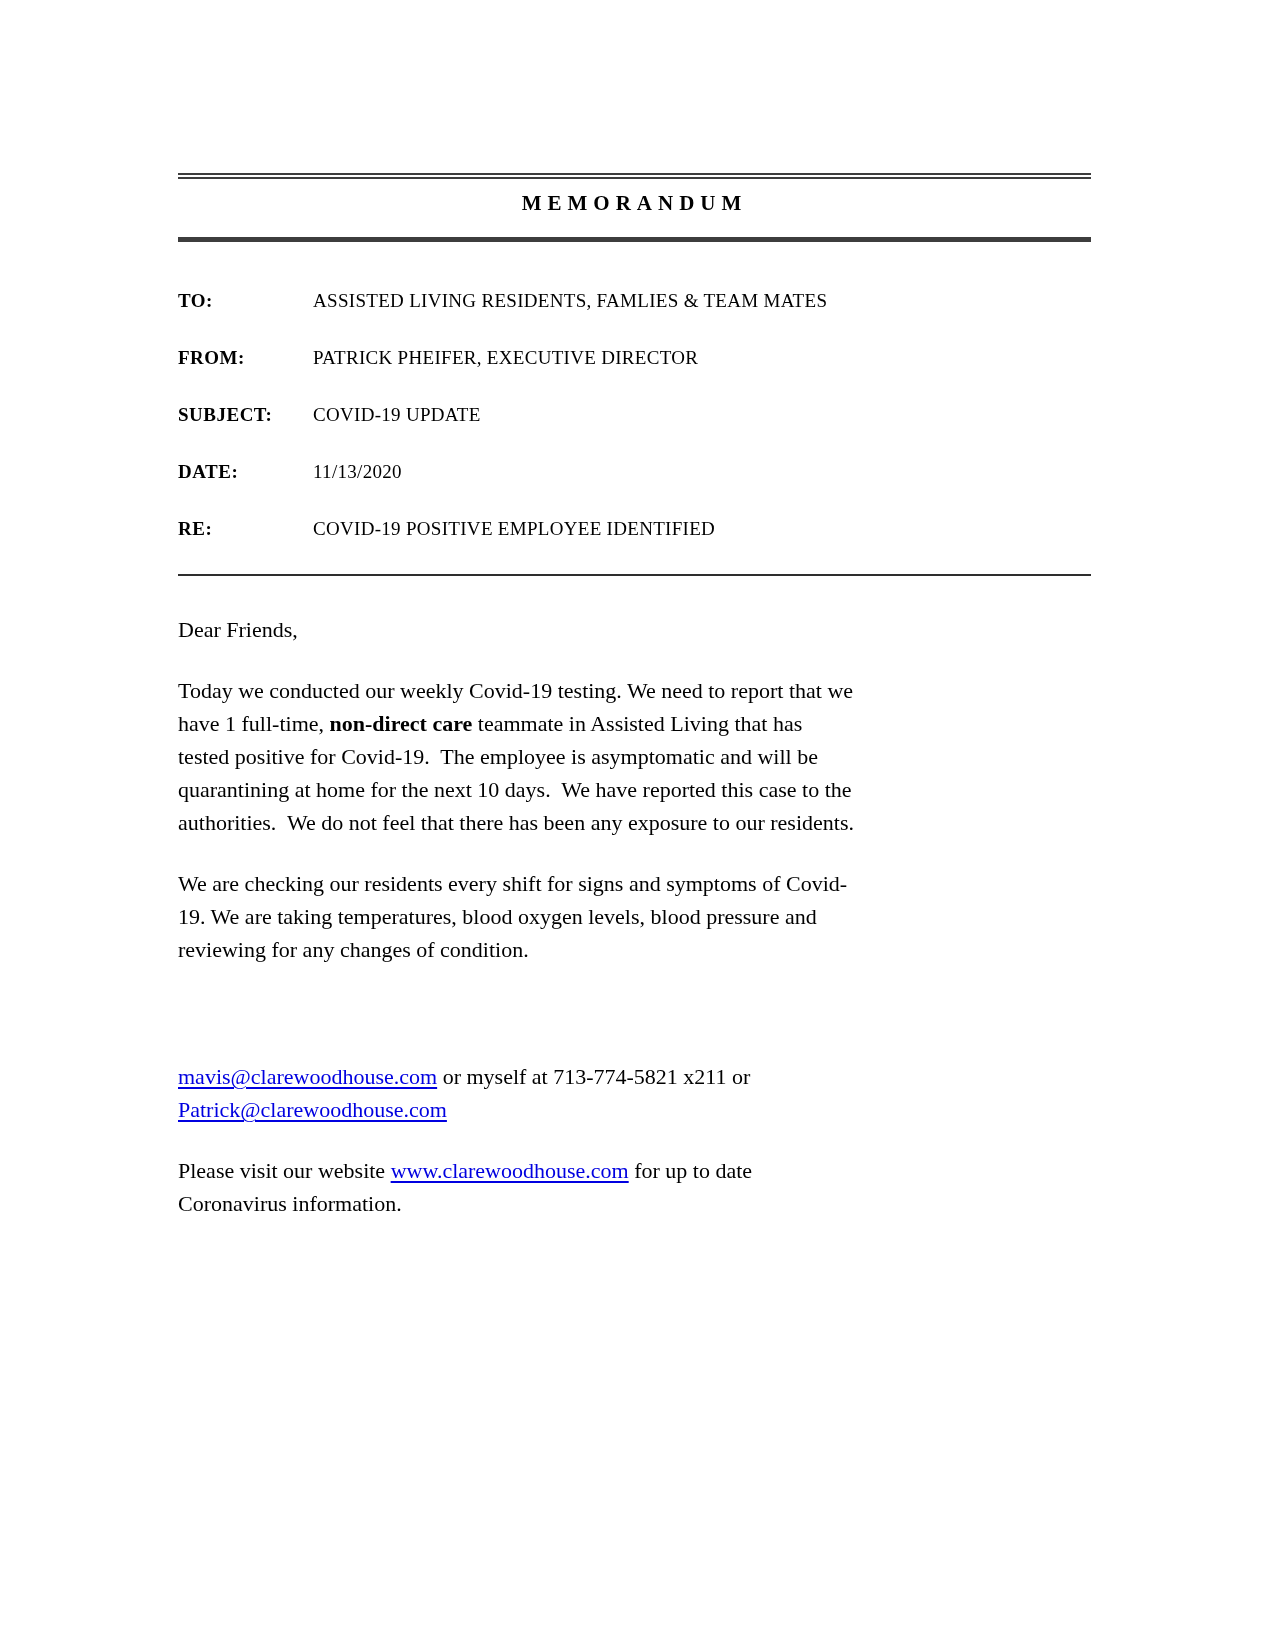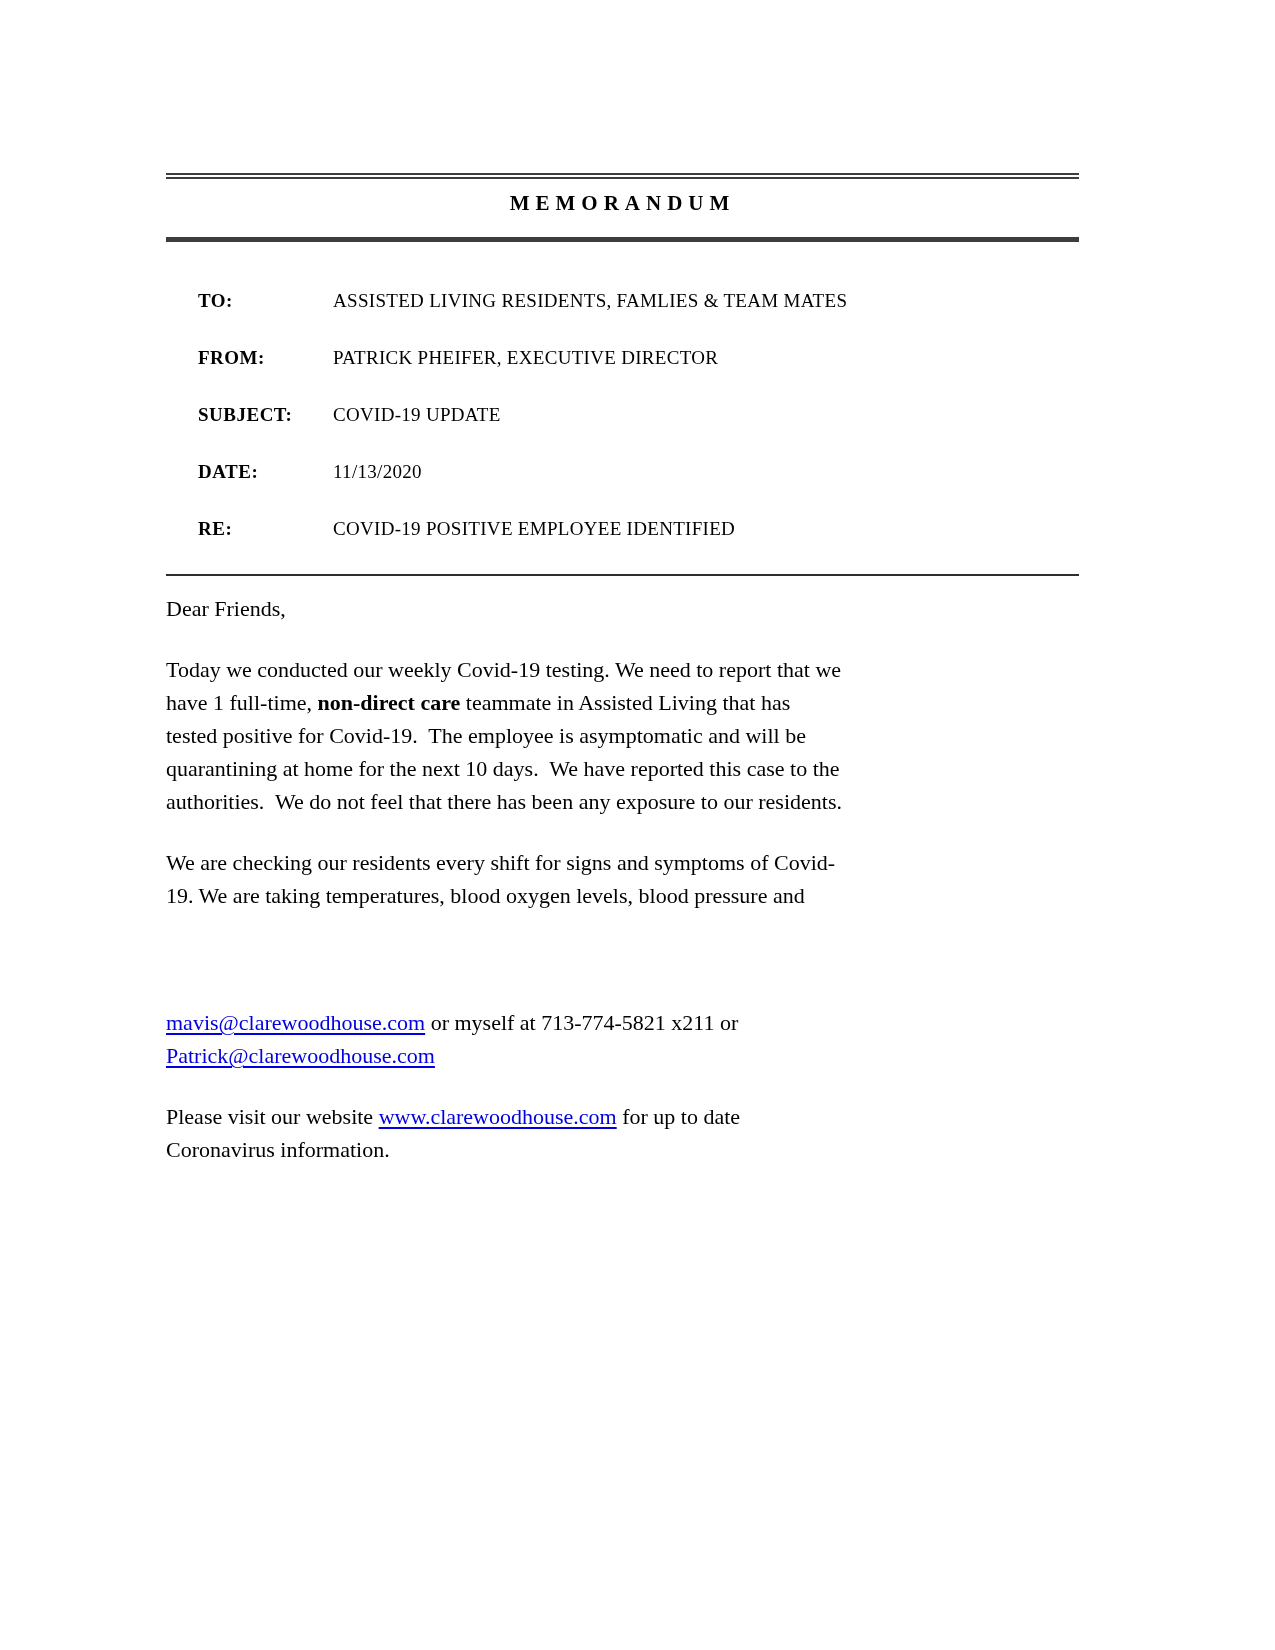--- a/index.html
+++ b/index.html
@@ -6,21 +6,21 @@
   body {
     width: 1275px;
     height: 1650px;
     background: #ffffff;
     font-family: "Liberation Serif", serif;
     color: var(--text-color, #000000);
     position: relative;
   }
   .content {
     position: absolute;
-    left: 166px;
+    left: 178px;
     top: 0;
     width: 913px;
   }
   .rule-double {
     margin-top: 173px;
     height: 2px;               
     border-top: 2px solid var(--rule-color, #3d3d3d);
     border-bottom: 2px solid var(--rule-color, #3d3d3d);
   }
   .memo-title {
@@ -31,21 +31,20 @@
     font-weight: bold;
     letter-spacing: 6px;
   }
   .rule-thick {
     margin-top: 20px;
     height: 5px;
     background: var(--rule-color, #3d3d3d);
   }
   .fields {
     margin-top: 47px;
-    margin-left: 32px;
   }
   .field-row {
     display: flex;
     font-size: 19px;
     line-height: 24px;
     margin-bottom: 33px;
   }
   .field-label {
     width: 135px;
     flex: 0 0 135px;
@@ -55,21 +54,21 @@
   .field-value {
     letter-spacing: 0.3px;
     white-space: pre-wrap;
   }
   .rule-thin {
     margin-top: 0px;
     border-top: 2px solid var(--thin-rule-color, #2e2e2e);
     height: 0;
   }
   .salutation {
-    margin: 16px 0 28px 0;
+    margin: 37px 0 28px 0;
     font-size: 22px;
     line-height: 33px;
   }
   .body-para {
     margin: 16px 0 28px 0;
     font-size: 22px;
     line-height: 33px;
     white-space: pre-wrap;
   }
   .doc-link {
@@ -105,17 +104,17 @@
       </div>
       <div class="field-row">
         <div class="field-label">RE:</div>
         <div class="field-value">COVID-19 POSITIVE EMPLOYEE IDENTIFIED</div>
       </div>
     </div>
   <div class="rule-thin"></div>
   <div class="salutation">Dear Friends,</div>
   <div>
       <p class="body-para"><span>Today we conducted our weekly Covid-19 testing. We need to report that we</span><br><span>have 1 full-time, </span><span style="font-weight: bold;">non-direct care</span><span> teammate in Assisted Living that has</span><br><span>tested positive for Covid-19.  The employee is asymptomatic and will be</span><br><span>quarantining at home for the next 10 days.  We have reported this case to the</span><br><span>authorities.  We do not feel that there has been any exposure to our residents.</span></p>
-      <p class="body-para"><span>We are checking our residents every shift for signs and symptoms of Covid-</span><br><span>19. We are taking temperatures, blood oxygen levels, blood pressure and</span><br></p>
+      <p class="body-para"><span>We are checking our residents every shift for signs and symptoms of Covid-</span><br><span>19. We are taking temperatures, blood oxygen levels, blood pressure and</span><br><span>reviewing for any changes of condition.</span></p>
       <p class="body-para"><br><br><a href="#" class="doc-link">mavis@clarewoodhouse.com</a><span> or myself at 713-774-5821 x211 or</span><br><a href="#" class="doc-link">Patrick@clarewoodhouse.com</a></p>
       <p class="body-para"><span>Please visit our website </span><a href="#" class="doc-link">www.clarewoodhouse.com</a><span> for up to date</span><br><span>Coronavirus information.</span></p>
     </div>
 </div>
 
 </body></html>

